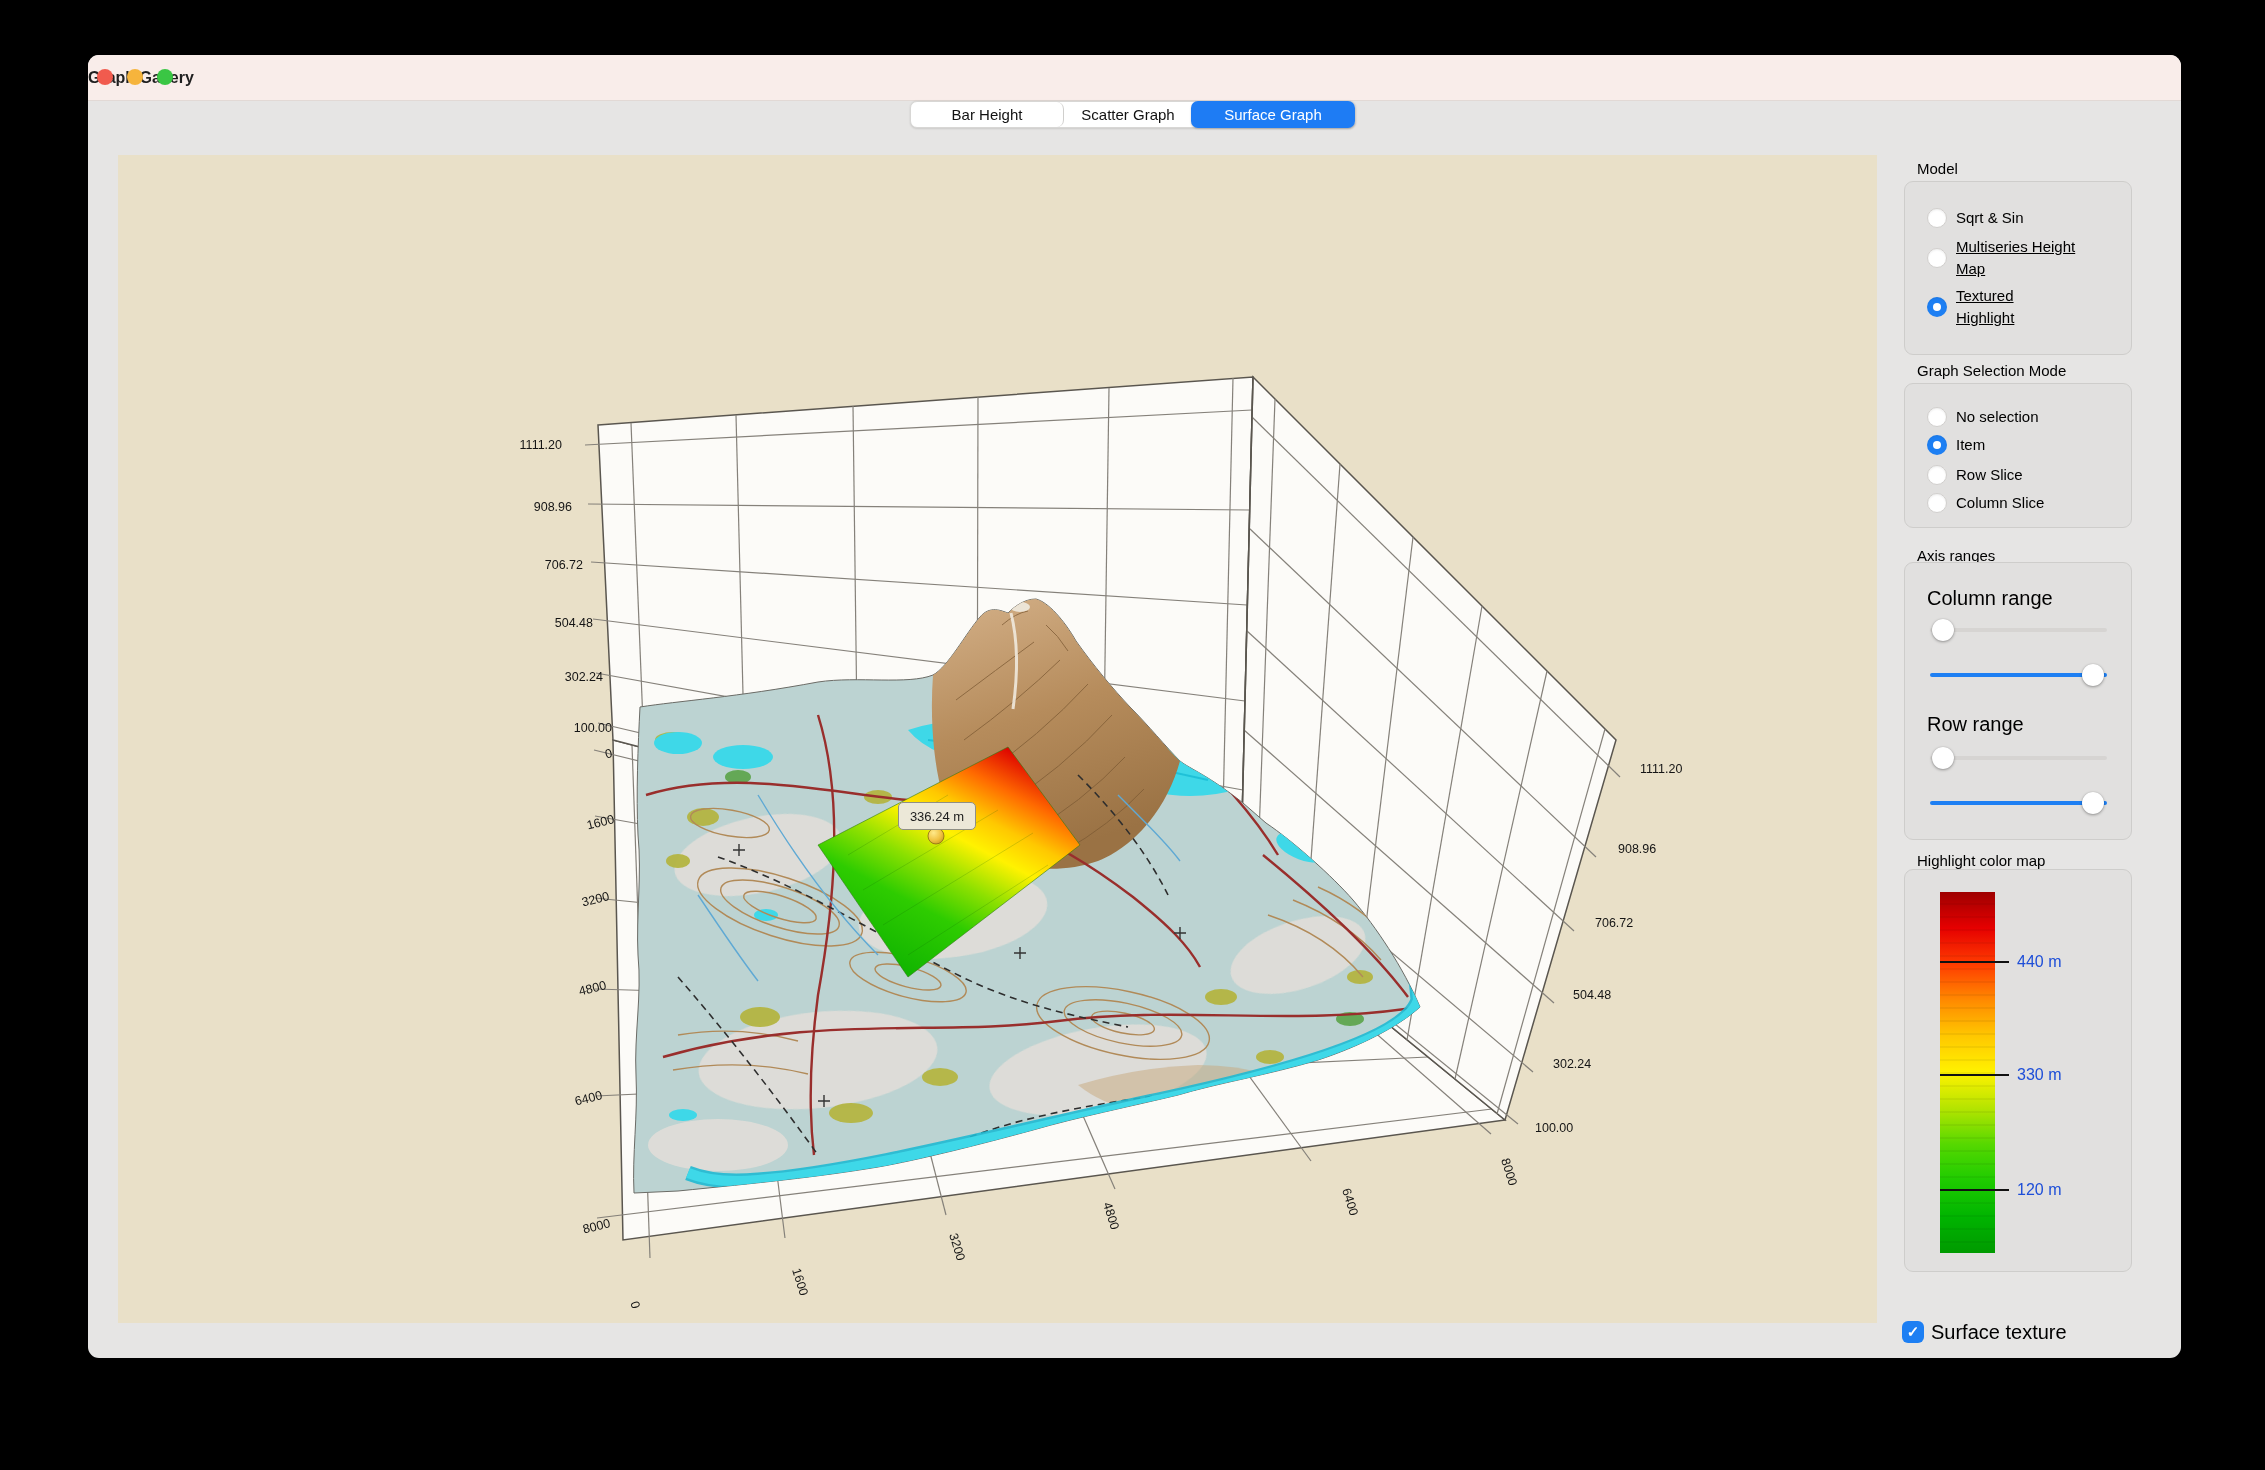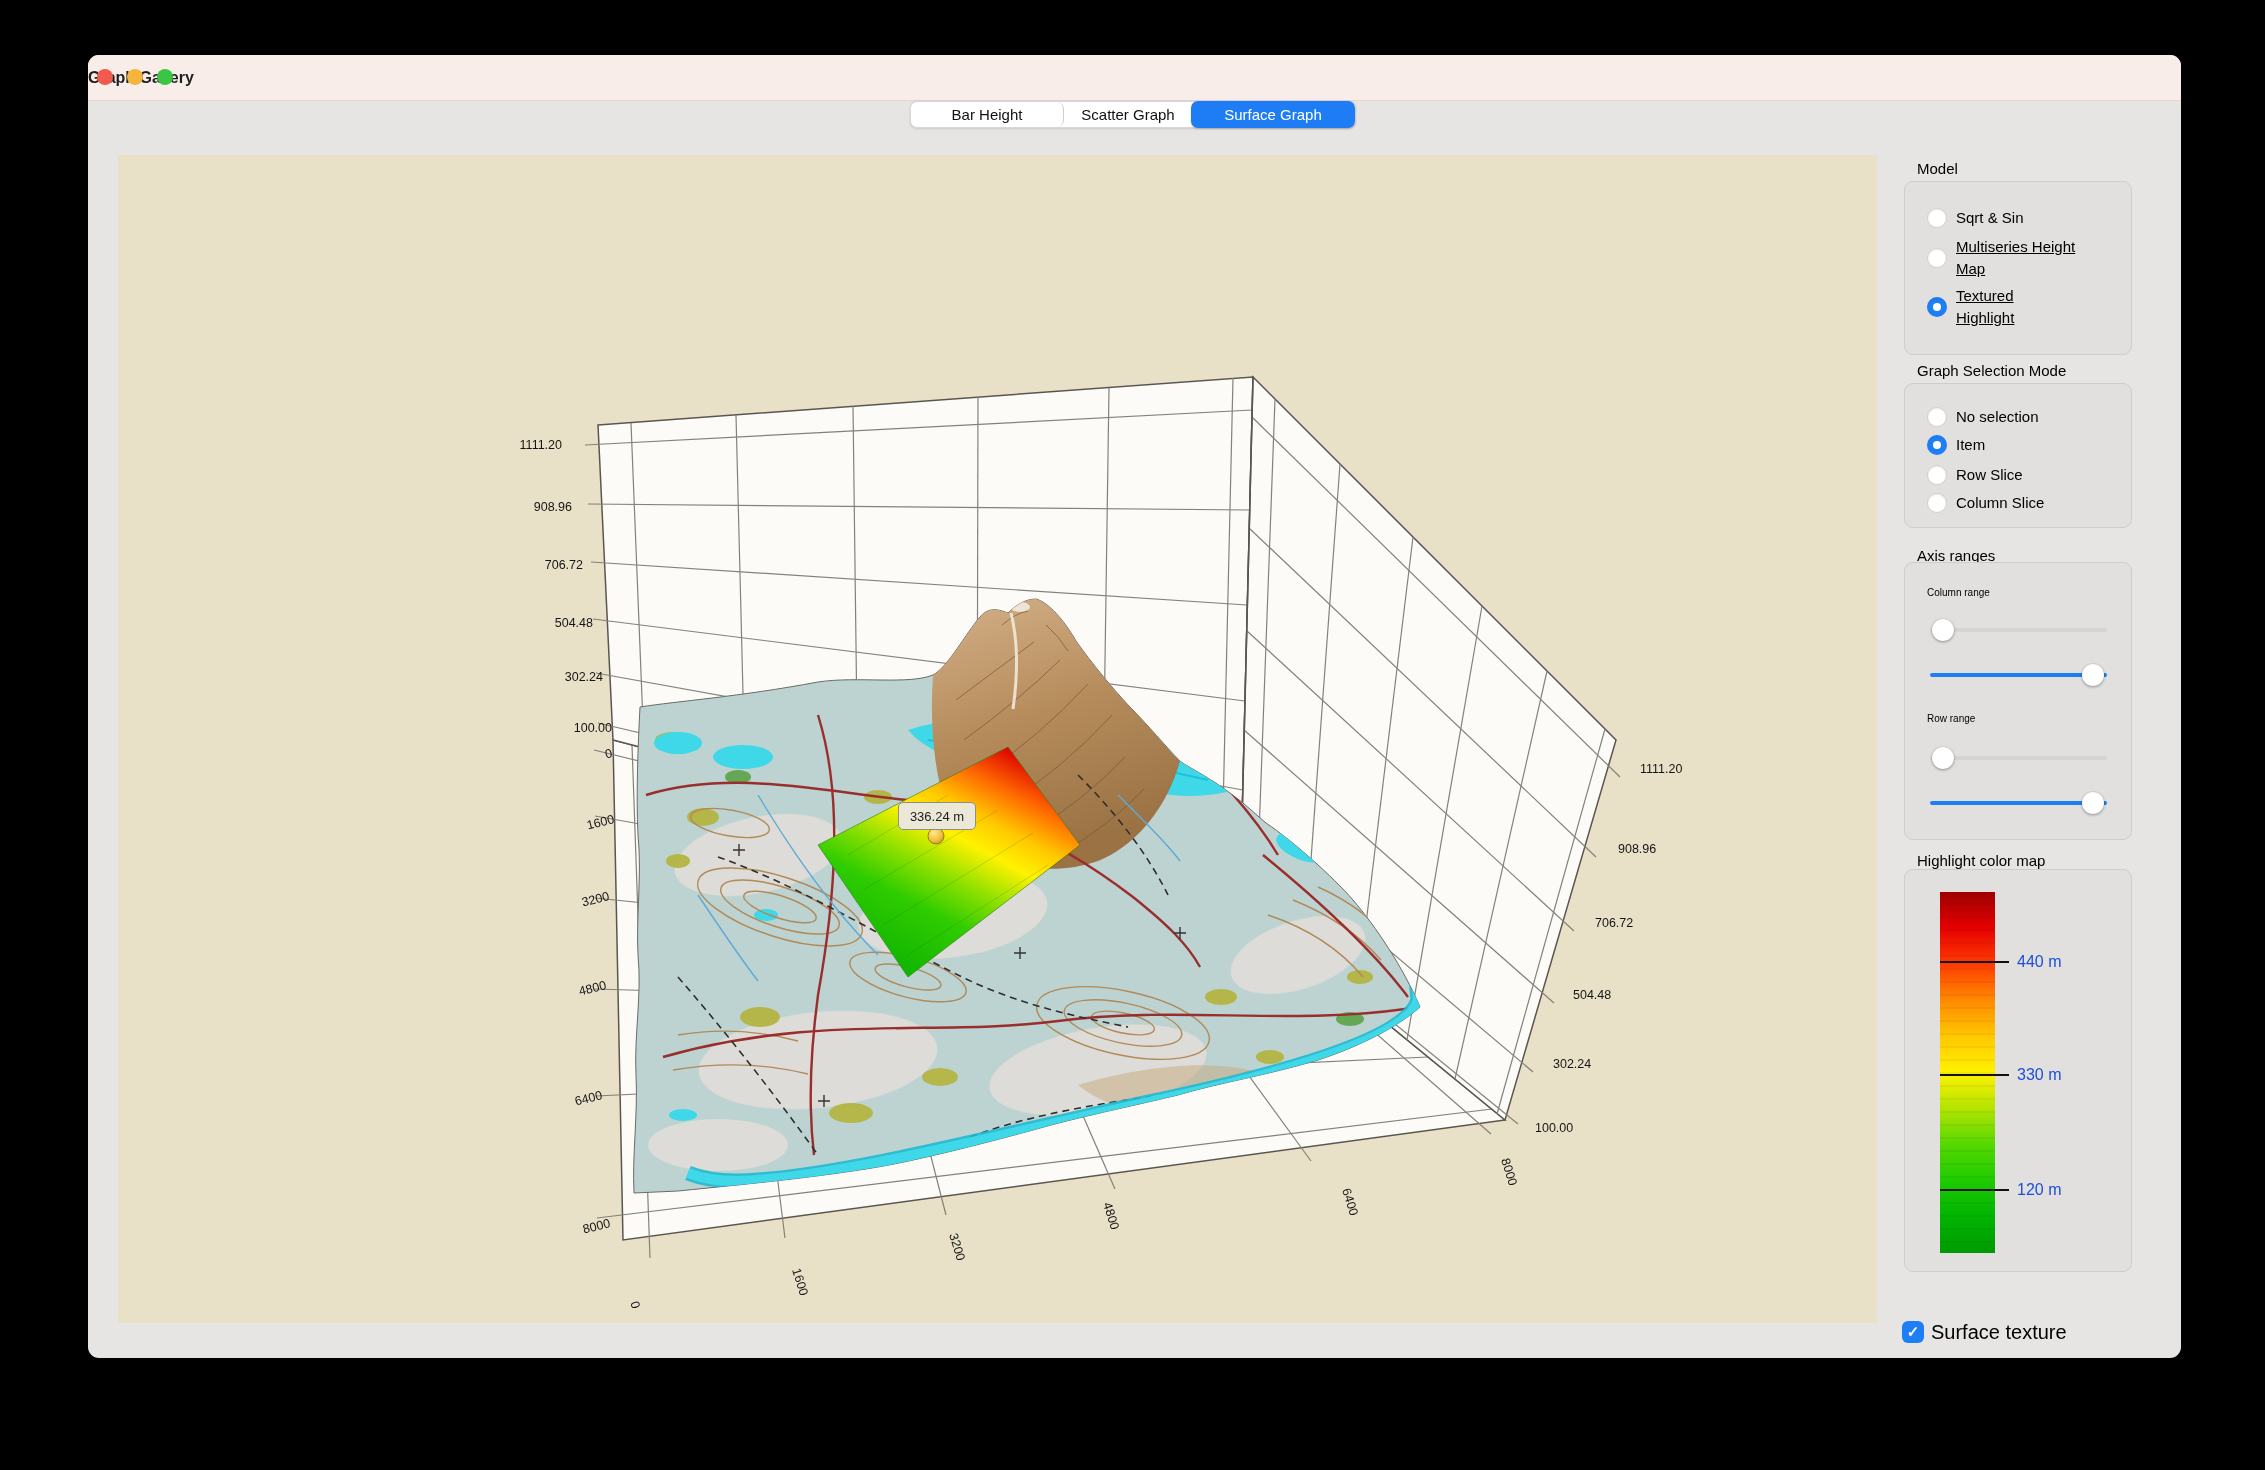--- a/index.html
+++ b/index.html
@@ -39,21 +39,21 @@
   .side-label{position:absolute;left:1829px;font-size:15px;color:#000;}
   .gbox{position:absolute;left:1816px;width:228px;background:#e1e0df;border:1px solid #cecdcb;
         border-radius:9px;box-sizing:border-box;}
   .radrow{position:absolute;display:flex;align-items:center;gap:9px;}
   .radio{width:20px;height:20px;border-radius:50%;background:#fff;border:1px solid #d1cfcd;
          box-sizing:border-box;box-shadow:inset 0 1px 2px rgba(0,0,0,.07);flex:0 0 auto;position:relative;}
   .radio.on{background:#1d7ff3;border:none;}
   .radio.on::after{content:"";position:absolute;left:6px;top:6px;width:8px;height:8px;border-radius:50%;background:#fff;}
   .radlbl{font-size:15px;color:#000;line-height:22px;}
   .radlbl.wrap{width:120px;text-decoration:underline;}
-  .ctl-label{position:absolute;font-size:10px;color:#000;text-align:center;}
+  .ctl-label{position:absolute;font-size:20px;color:#000;text-align:center;}
   .track{position:absolute;height:4px;border-radius:2px;background:#d6d4d2;width:177px;left:1842px;}
   .track.blue{background:#1d7ff3;}
   .handle{position:absolute;width:22px;height:22px;border-radius:50%;background:#fff;
           box-shadow:0 1px 3px rgba(0,0,0,.35),0 0 1px rgba(0,0,0,.2);}
   .cbar{position:absolute;left:1852px;top:837px;width:55px;height:361px;}
   .cbar .bands{position:absolute;inset:0;background:repeating-linear-gradient(180deg,rgba(0,0,0,0) 0 11px,rgba(0,0,0,.05) 11px 13px);}
   .ctick{position:absolute;left:1852px;width:69px;height:2px;background:#111;}
   .cticklbl{position:absolute;left:1929px;font-size:16px;color:#1d4ed8;transform:translateY(-50%);white-space:nowrap;}
   .checkbox{position:absolute;left:1814px;top:1266px;width:22px;height:22px;border-radius:6px;
             background:#1d7ff3;color:#fff;font-size:15px;font-weight:bold;text-align:center;line-height:22px;}

